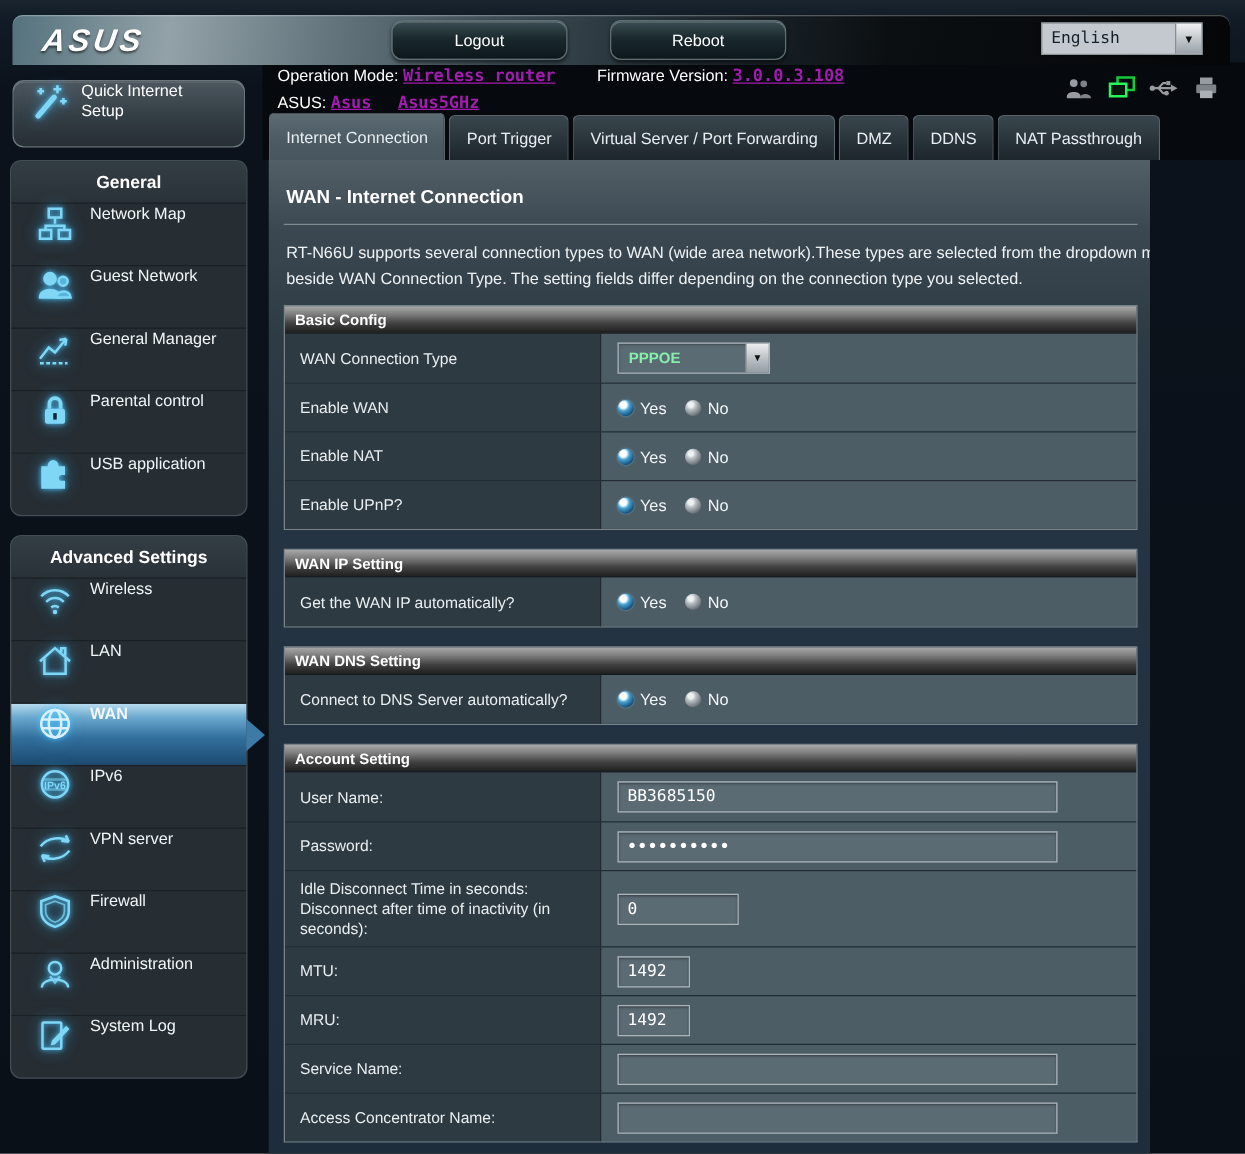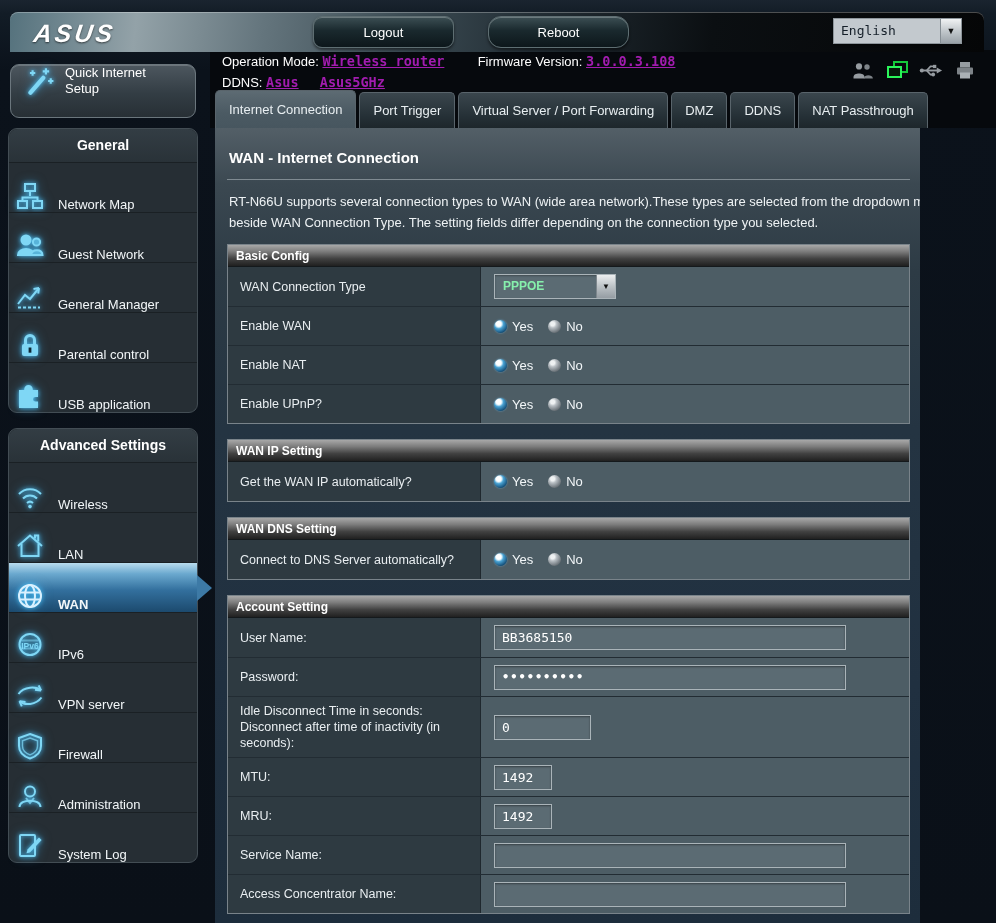--- a/index.html
+++ b/index.html
@@ -23,21 +23,21 @@
     color:#fff; text-shadow:0 1px 2px rgba(0,0,0,.6);
   }
   .topbtn{
     position:absolute; top:4px; width:141px; height:32px; border-radius:9px;
     background:linear-gradient(180deg,#3c4f54 0%,#1a292e 45%,#0d171b 100%);
     border:1px solid #5e6e72; color:#fff; font-size:13px;
     font-family:"Liberation Sans",sans-serif;
     box-shadow:inset 0 1px 0 rgba(255,255,255,.25), 0 2px 3px rgba(0,0,0,.5);
     cursor:pointer;
   }
-  .btn-logout{ left:303px; } .btn-reboot{ left:478px;border-radius:13px; }
+  .btn-logout{ left:303px; } .btn-reboot{ left:478px; }
   .langsel{
     position:absolute; left:823px; top:6px; width:129px; height:26px;
     display:flex; background:#c3c9ce; border:1px solid #8d959b;
     box-shadow:0 1px 2px rgba(0,0,0,.5);
   }
   .langsel .val{ flex:1; color:#16202a; font-size:13px; line-height:24px; padding-left:7px;
     font-family:"DejaVu Sans Mono",monospace; }
   .langsel .arrowbox{ width:21px; border-left:1px solid #868e94;
     background:linear-gradient(180deg,#f0f2f3,#c2c8cc 50%,#9aa2a8);
     display:flex; align-items:center; justify-content:center; font-size:9px; color:#111; }
@@ -79,21 +79,21 @@
   }
   .qis .lbl{ font-size:13px; line-height:16px; width:110px; }
   .sgroup{
     position:absolute; left:8px; width:190px;
     background:#262e34; border:1px solid #434d54; border-radius:9px;
   }
   .sg1{ top:128px; } .sg2{ top:428px; }
   .sghdr{ height:33px; line-height:33px; text-align:center; font-weight:bold; font-size:14px;
     color:#fff; border-radius:9px 9px 0 0; background:linear-gradient(180deg,#333d44,#293238); }
   .sitem{
-    height:50px; display:flex; align-items:flex-end; gap:12px; padding-left:5px;
+    height:50px; display:flex; align-items:flex-start; gap:12px; padding-left:19px;
     border-top:1px solid #1a2024; font-size:13px; color:#f2f6f8; cursor:pointer; position:relative;
   }
   .sitem:last-child{ border-radius:0 0 9px 9px; }
   .sitem .ico{ width:32px; height:32px; display:flex; align-items:center; justify-content:center; }
   .si{ stroke:#7fd7f5; fill:none; stroke-width:2;
        filter:drop-shadow(0 0 2px rgba(80,200,255,.9)) drop-shadow(0 0 5px rgba(60,180,240,.5)); }
   .sitem.active{
     background:linear-gradient(180deg,#b9dcee 0%,#6ba9cf 22%,#33709e 55%,#1c4a6e 100%);
     font-weight:bold;
   }
@@ -168,21 +168,21 @@
 
 <div class="hdrinfo">
   <div class="row1">
     <span>Operation Mode:</span>
     <span class="hlink">Wireless router</span>
     <span class="hsp"></span>
     <span>Firmware Version:</span>
     <span class="hlink">3.0.0.3.108</span>
   </div>
   <div class="row2">
-    <span>DDNS:</span>
+    <span>ASUS:</span>
     <span class="hlink">Asus</span>
     <span class="hsp2"></span>
     <span class="hlink">Asus5GHz</span>
   </div>
 </div>
 
 <div class="statusicons">
   <span class="sic">
     <svg width="22" height="19" viewBox="0 0 22 19">
         <circle cx="7" cy="5.4" r="3.1" fill="#969ca1"></circle>

